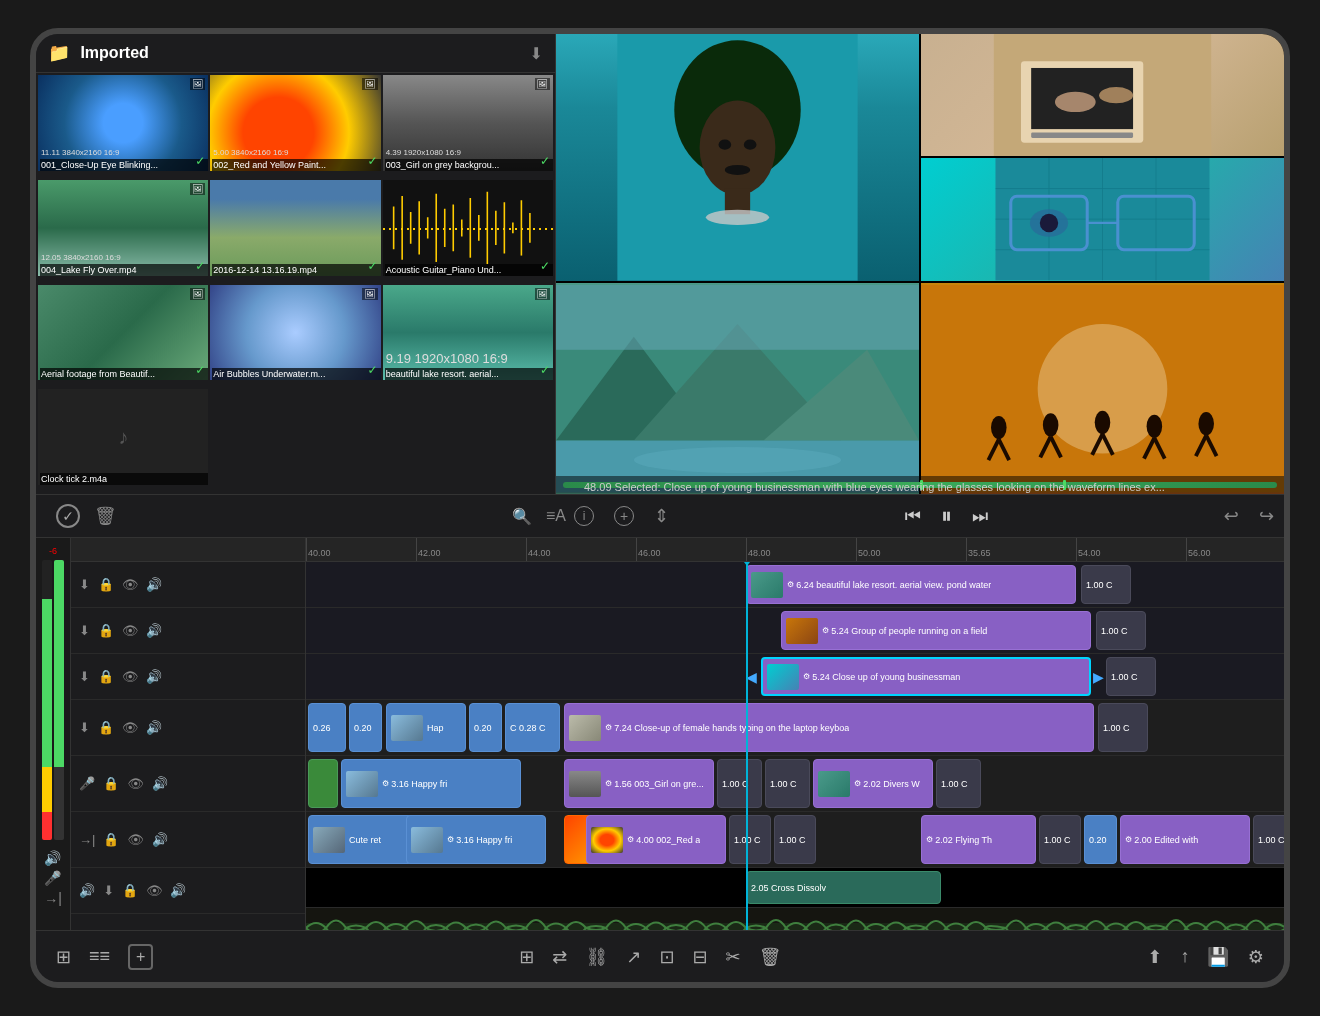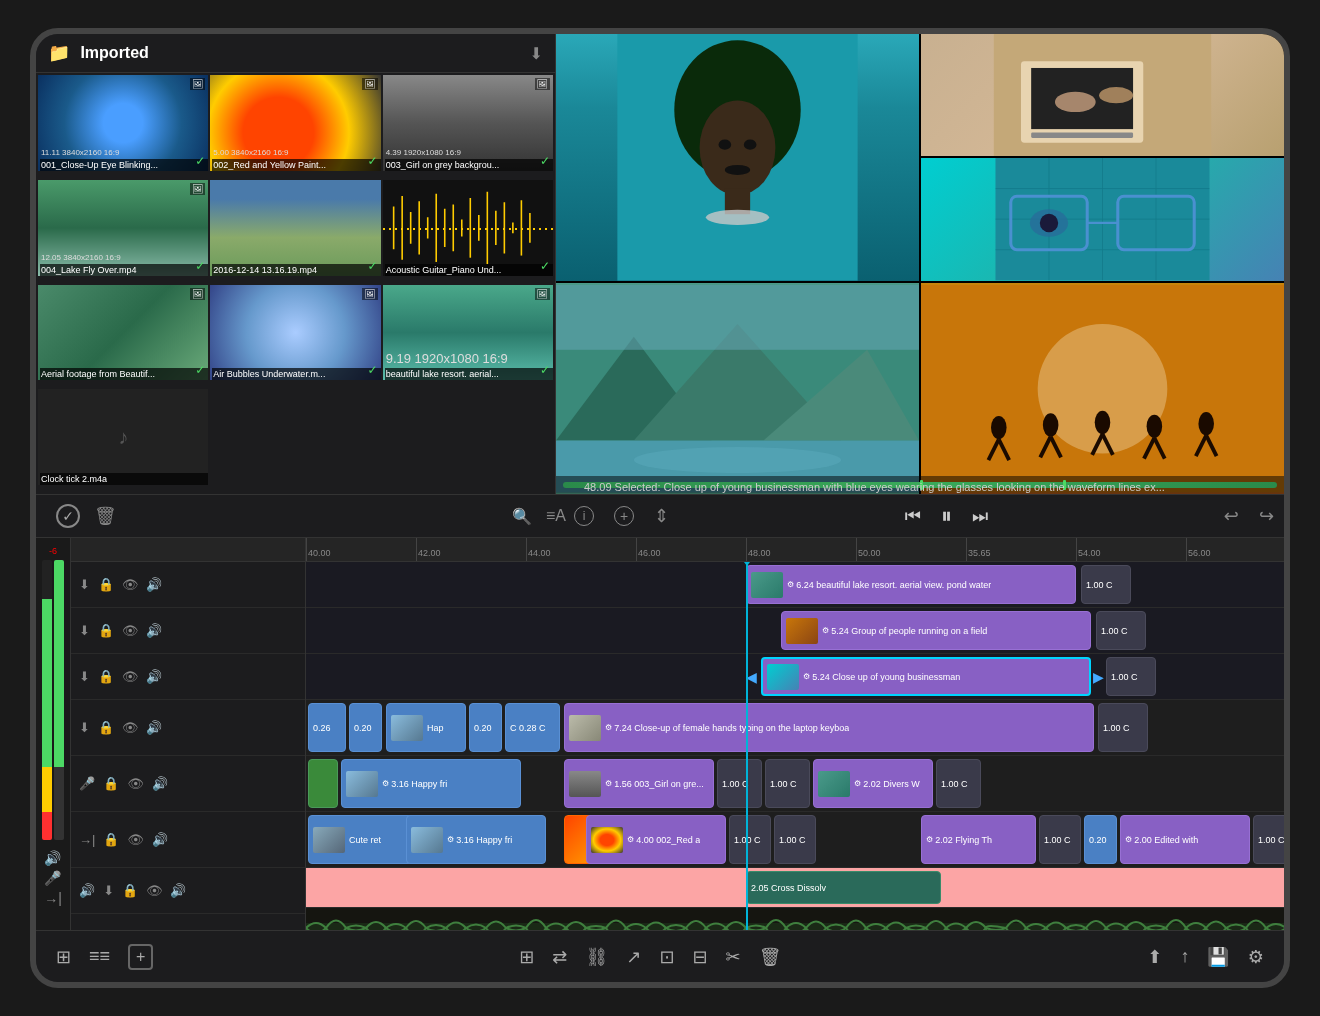--- a/index.html
+++ b/index.html
@@ -891,21 +891,21 @@
           </div>
           <div class="clip clip-purple" style="left:814px; width:130px;">
             <span class="clip-icon">⚙</span>
             <span class="clip-label">2.00  Edited with</span>
           </div>
           <div class="clip clip-dark" style="left:947px; width:42px;">
             <span class="clip-label">1.00  C</span>
           </div>
         </div>
 
-        <div class="track-lane" style="height:40px; background:#fca5a5;">
+        <div class="track-lane" style="height:40px; background:#000000;">
           <div class="clip clip-teal" style="left:440px; width:195px; background:#2a6a5a; border-color:#3a8a6a;">
             <span class="clip-label">2.05  Cross Dissolv</span>
           </div>
         </div>
 
         <div class="track-lane" style="height:40px; background:#151510;">
           <svg width="100%" height="40" style="position:absolute; top:0; left:0;" preserveAspectRatio="none">
             <rect width="100%" height="40" fill="#151510"></rect>
             <g opacity="0.8">
 

